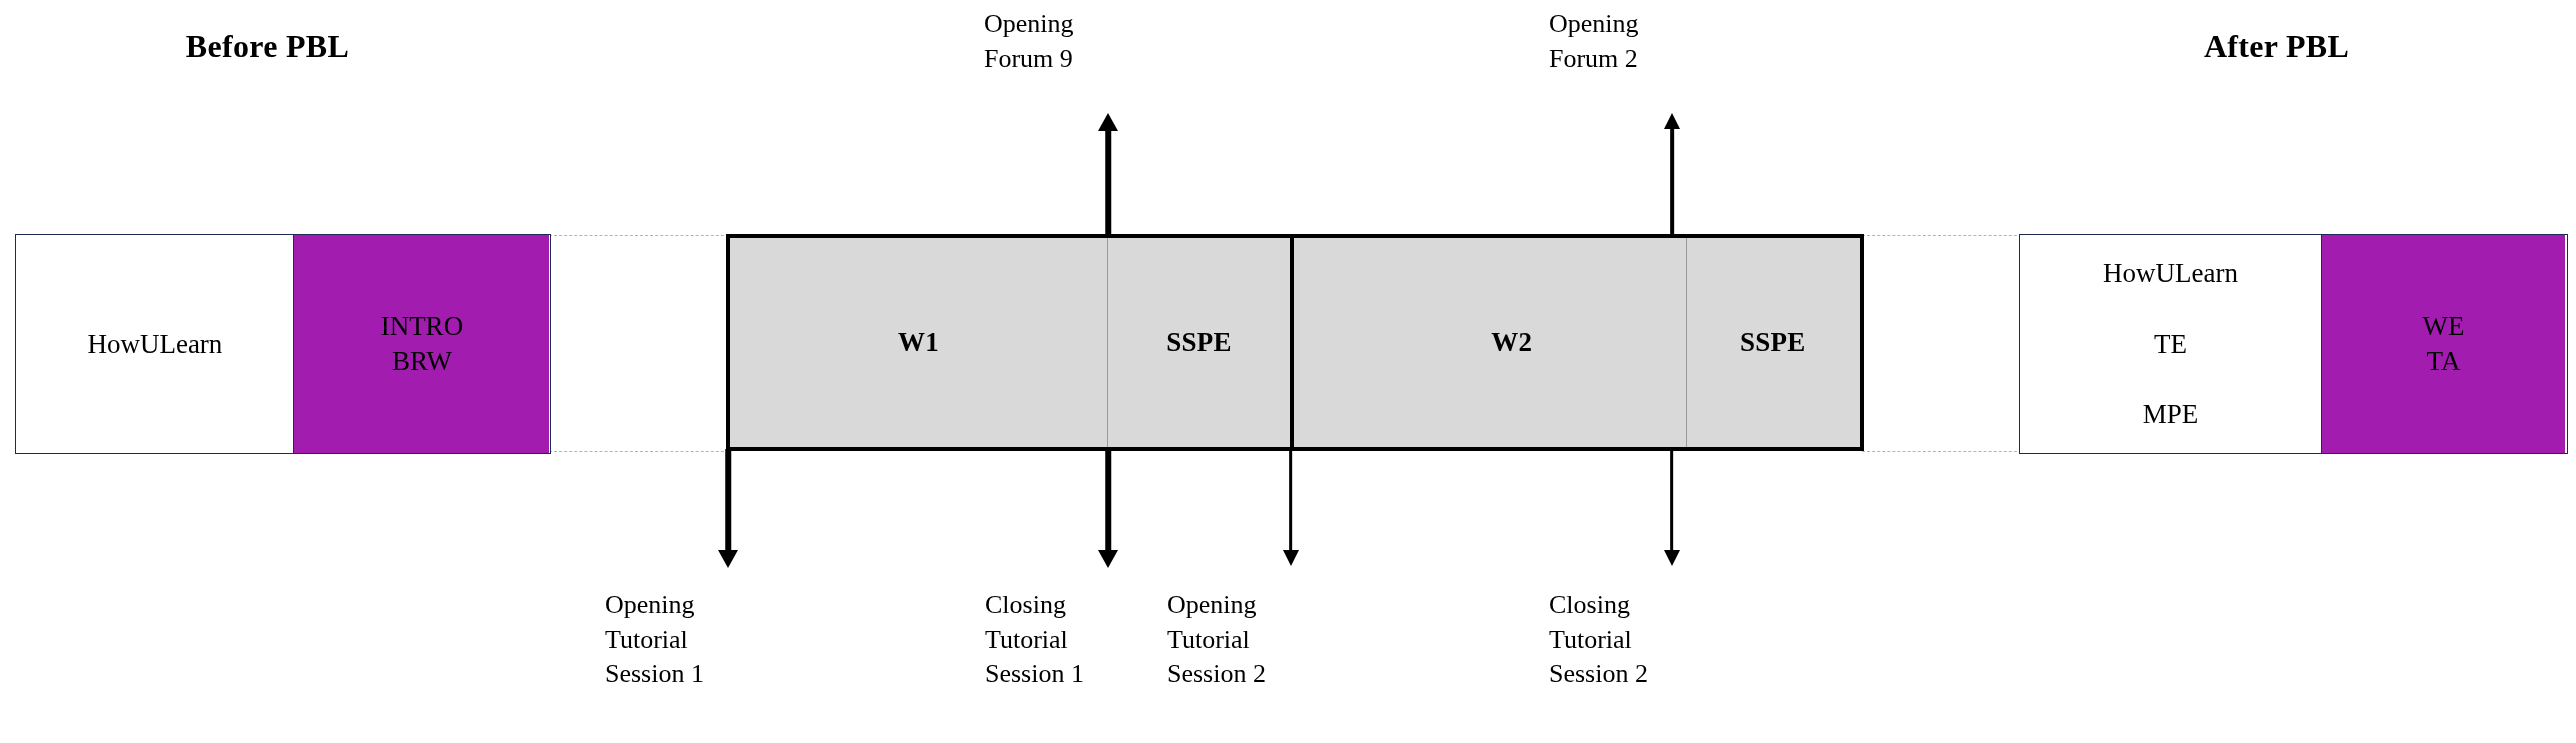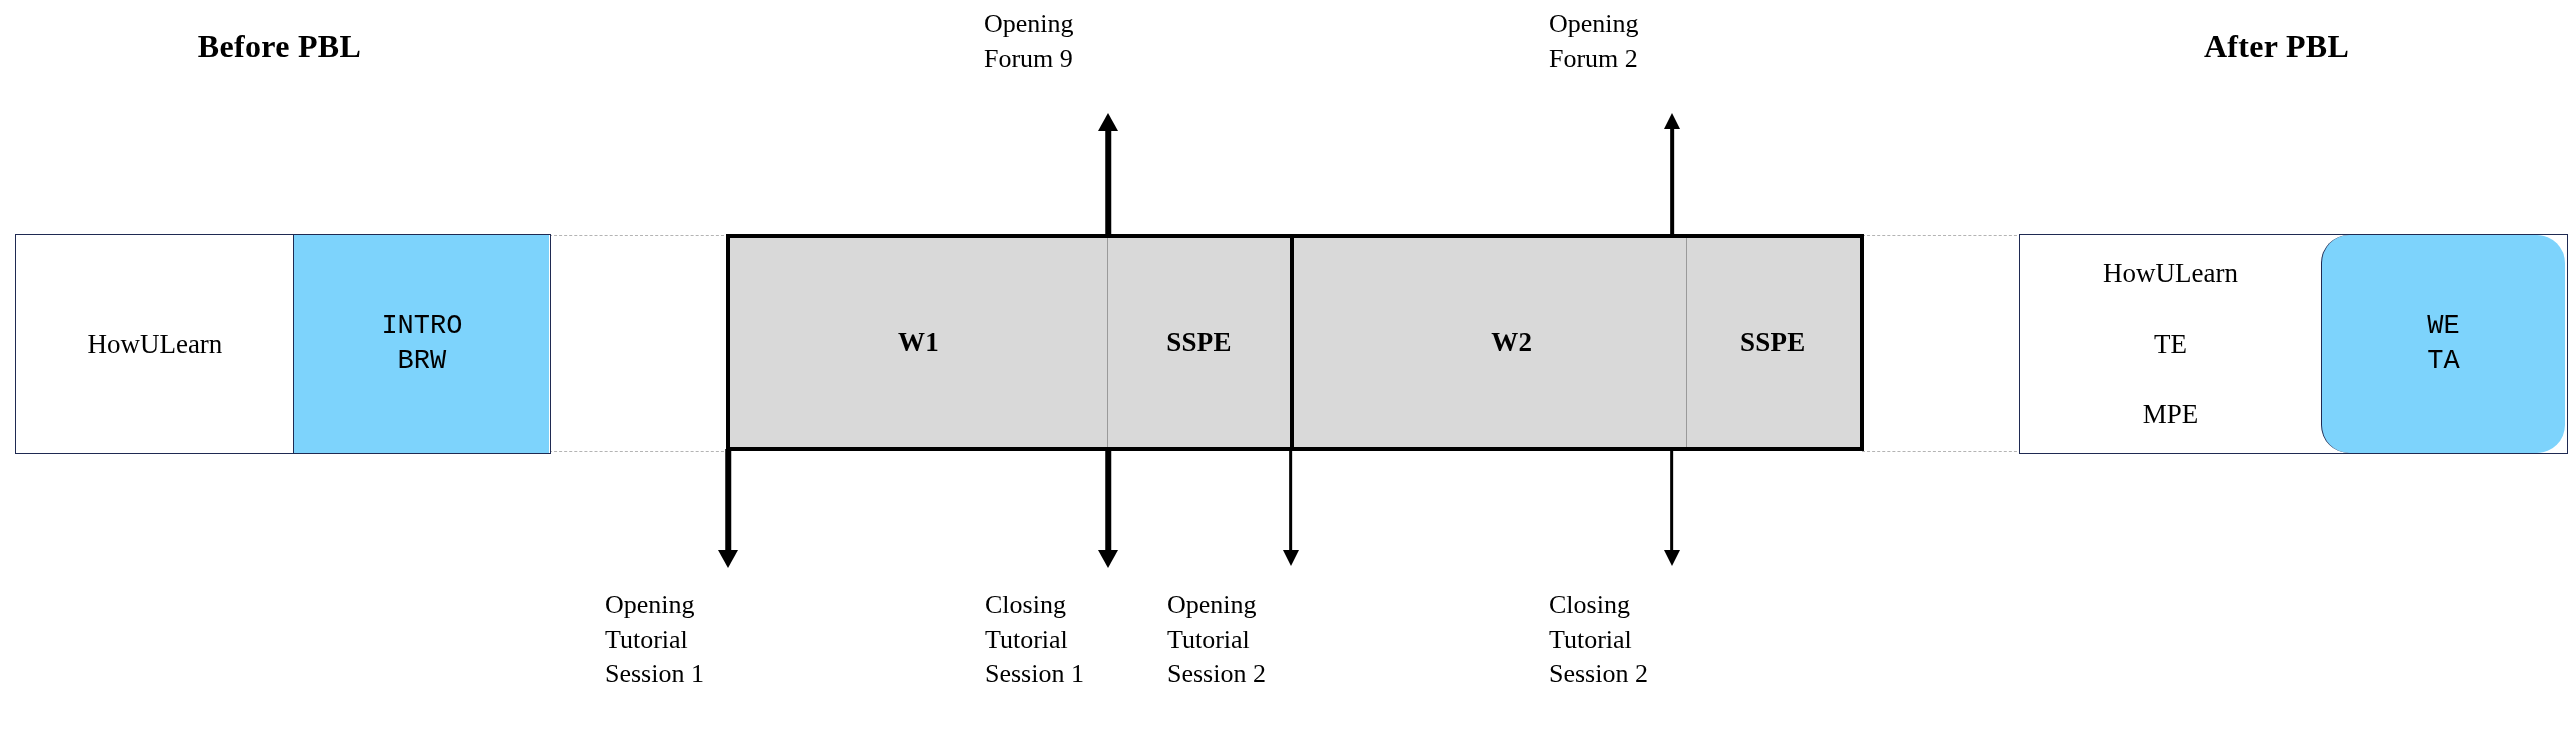--- a/index.html
+++ b/index.html
@@ -22,21 +22,21 @@
   
   .phase-heading {
     position: absolute;
     font-weight: bold;
     font-size: 32px;
     line-height: 1;
     white-space: nowrap;
     text-align: center;
     letter-spacing: 0.3px;
   }
-  #heading-before { left: 64px;  top: 29.5px;  width: 431px; }
+  #heading-before { left: 52px;  top: 29.5px;  width: 431px; }
   #heading-after  { left: 2061px; top: 29.5px; width: 431px; }
 
   
   .outer-group {
     position: absolute;
     display: flex;
     border: 1.8px solid #1f2a52;
     box-sizing: border-box;
     background: #ffffff;
   }
@@ -44,30 +44,30 @@
     display: flex;
     flex-direction: column;
     align-items: center;
     justify-content: center;
     box-sizing: border-box;
     font-size: 27px;
     line-height: 1.28;
     text-align: center;
   }
   .outer-cell.white { background: #ffffff; gap: 36px; }
-  .outer-cell.gray  { background: #7dd3fc; border-left: 1.8px solid #1f2a52; font-family: Liberation Mono, monospace; }
+  .outer-cell.gray  { background: #a21caf; border-left: 1.8px solid #1f2a52; }
   .cell-line { display: block; white-space: nowrap; }
 
   #group-before { left: 15.4px;  top: 234px; width: 536px; height: 220px; }
   #group-before .c1 { width: 277px; }
   #group-before .c2 { width: 256px; }
 
   #group-after { left: 2019px; top: 234px; width: 549px; height: 220px; }
   #group-after .c1 { width: 301px; }
-  #group-after .c2 { width: 244px; border-radius: 28px; }
+  #group-after .c2 { width: 244px; }
 
   
   #pbl-box {
     position: absolute;
     left: 726px;
     top: 234px;
     width: 1138px;
     height: 217px;
     box-sizing: border-box;
     border: 4.3px solid #000000;

